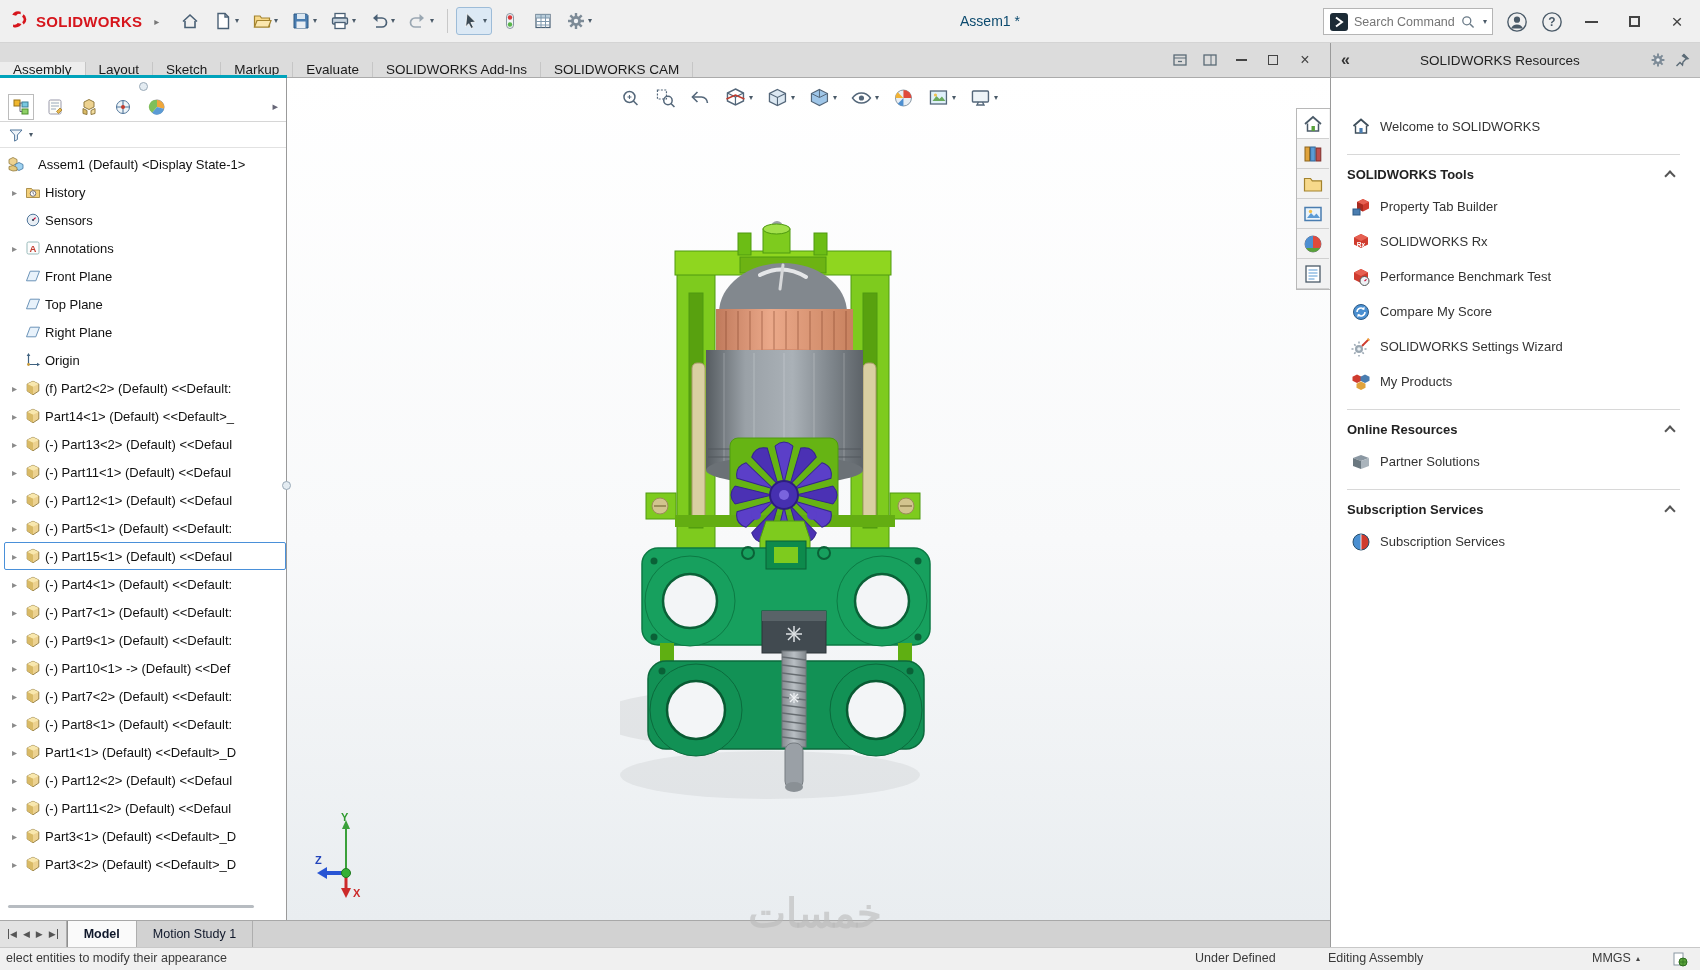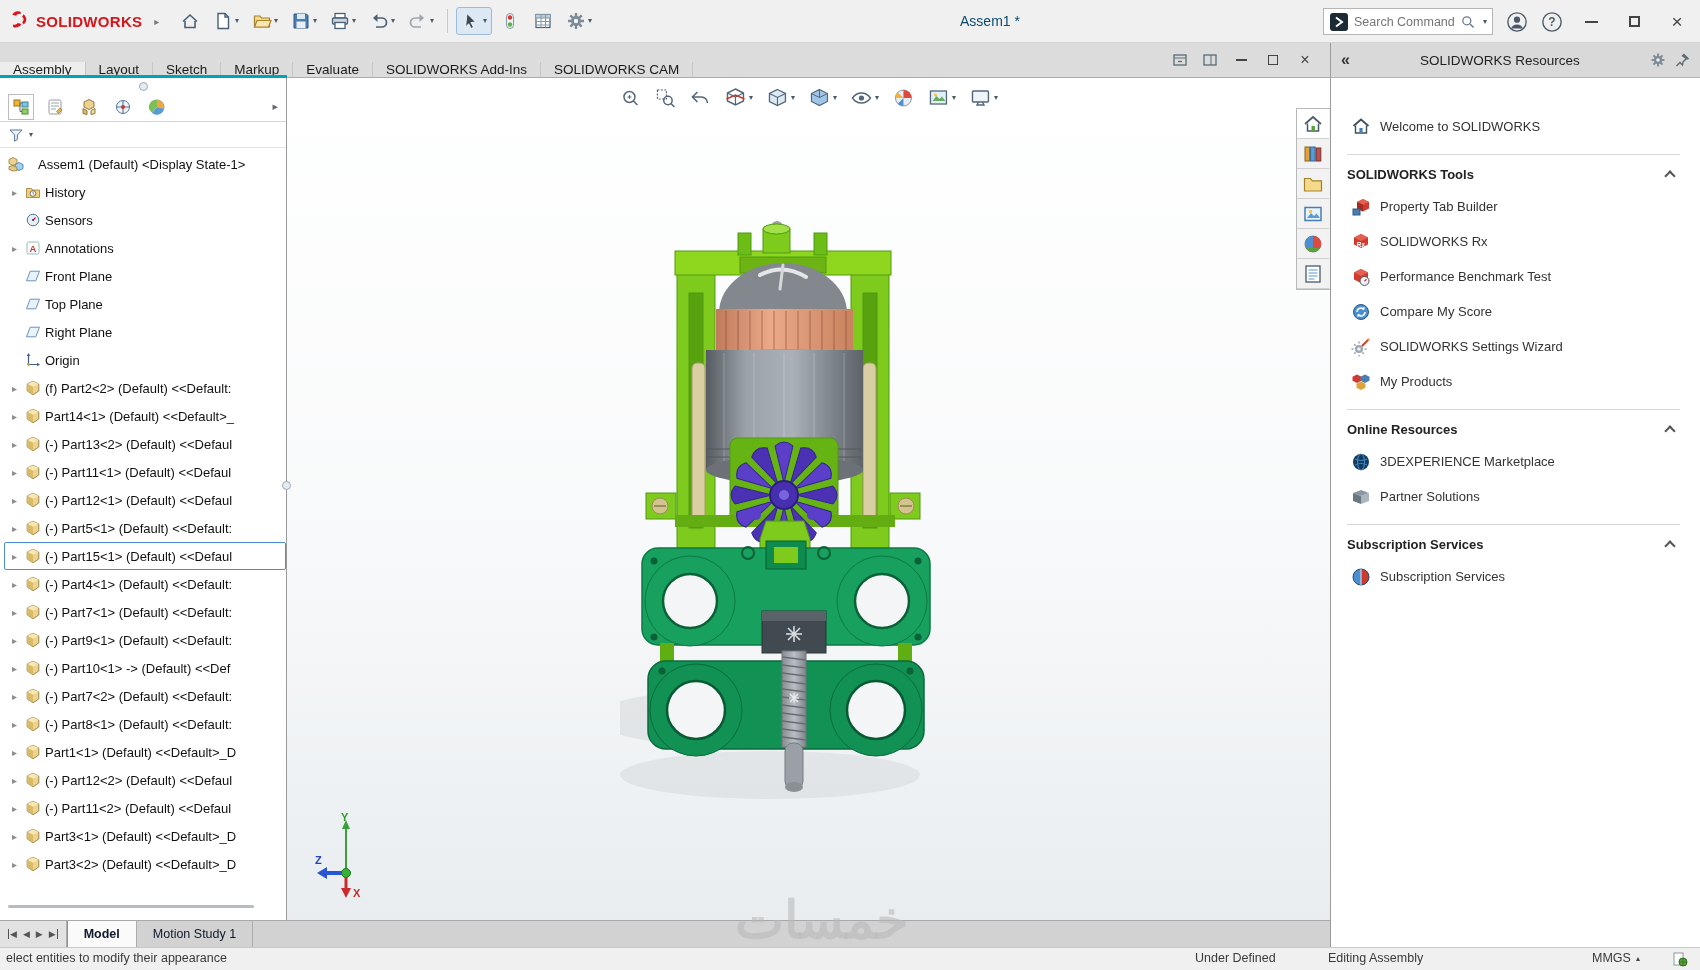--- a/index.html
+++ b/index.html
@@ -114,21 +114,21 @@
   
   .statusbar{position:absolute;left:0;top:947px;width:1700px;height:23px;background:#f0f0f0;
     border-top:1px solid #c8c8c8;font-size:12.5px;color:#3a3a3a}
   .sb-msg{position:absolute;left:6px;top:3px}
   .sb-underdef{position:absolute;left:1195px;top:3px}
   .sb-mode{position:absolute;left:1328px;top:3px}
   .sb-units{position:absolute;left:1592px;top:3px;display:flex;align-items:center;gap:5px;cursor:pointer}
   .sb-caret{font-size:8px;color:#444}
   .sb-icon{position:absolute;left:1672px;top:3px;cursor:pointer}
 
-  .watermark{position:absolute;left:735px;top:890px;width:160px;text-align:center;font-size:52px;
+  .watermark{position:absolute;left:735px;top:890px;width:160px;text-align:center;font-size:40px;
     font-weight:bold;color:rgba(185,185,185,.6);z-index:40;pointer-events:none}
 </style>
 </head>
 <body>
 
 <div class="app">
 
   <div class="titlebar">
     <div class="brand">
       <span class="ic22">
@@ -1125,30 +1125,20 @@
         <div class="tp-section">
           <div class="tp-divider"></div>
           <div class="tp-sec-header">
             <span class="tp-sec-title">Online Resources</span>
             <span class="chev"></span>
           </div>
           <div class="tp-items">
             <div class="tp-item">
               <span class="ic20">
                 <svg viewBox="0 0 20 20">
-                  <circle cx="10" cy="10" r="8" fill="#123a5e"></circle>
-                  <path d="M4 7c3 2 9 2 12 0M4 13c3-2 9-2 12 0" stroke="#3e7fb8" stroke-width="1.2" fill="none"></path>
-                  <ellipse cx="10" cy="10" rx="3.5" ry="8" fill="none" stroke="#3e7fb8" stroke-width="1.2"></ellipse>
-                </svg>
-              </span>
-              <span>3DEXPERIENCE Marketplace</span>
-            </div>
-            <div class="tp-item">
-              <span class="ic20">
-                <svg viewBox="0 0 20 20">
                   <path d="M2 6l8-3 8 3-8 3z" fill="#8a97a2"></path>
                   <path d="M2 6v8l8 3V9z" fill="#6b7880"></path>
                   <path d="M18 6v8l-8 3V9z" fill="#aab4bc"></path>
                 </svg>
               </span>
               <span>Partner Solutions</span>
             </div>
           </div>
         </div>
         <div class="tp-section">

